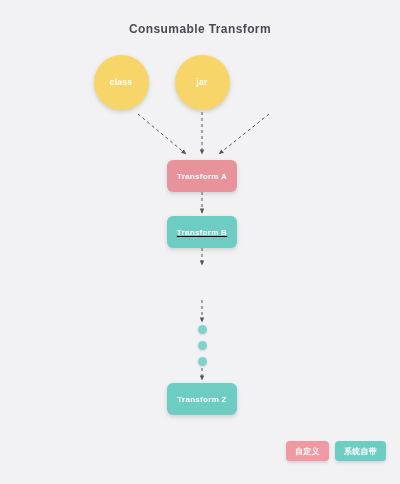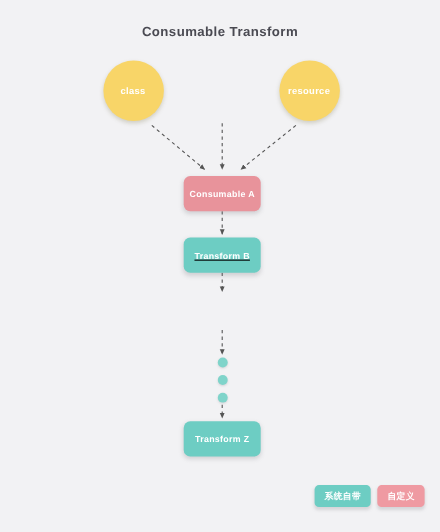--- a/index.html
+++ b/index.html
@@ -145,42 +145,42 @@
       <line x1="202" y1="192" x2="202" y2="213" stroke="#555555" stroke-width="1" stroke-dasharray="3,3" marker-end="url(#arrowhead)"></line>
       <line x1="202" y1="248" x2="202" y2="265" stroke="#555555" stroke-width="1" stroke-dasharray="3,3" marker-end="url(#arrowhead)"></line>
       <line x1="202" y1="300" x2="202" y2="322" stroke="#555555" stroke-width="1" stroke-dasharray="3,3" marker-end="url(#arrowhead)"></line>
       <line x1="202" y1="368" x2="202" y2="380" stroke="#555555" stroke-width="1" stroke-dasharray="3,3" marker-end="url(#arrowhead)"></line>
     </g>
   </svg>
 
   <div class="node-circle" style="left:93.5px; top:54.5px;">
     <span>class</span>
   </div>
-  <div class="node-circle" style="left:253.5px; top:54.5px;">
-    <span>resource</span>
+  <div class="node-circle" style="left:174.5px; top:54.5px;">
+    <span>jar</span>
   </div>
 
   <div class="node-box box-red" style="left:167px; top:160px;">
-    <span>Consumable A</span>
+    <span>Transform A</span>
   </div>
   <div class="node-box box-teal" style="left:167px; top:216px;text-decoration:underline;">
     <span>Transform B</span>
   </div>
   <div class="node-box box-teal" style="left:167px; top:383px;text-align:center;">
     <span>Transform Z</span>
   </div>
 
   <div>
     <div class="ellipsis-dot" style="left:197.5px; top:324.5px;"></div>
     <div class="ellipsis-dot" style="left:197.5px; top:340.5px;"></div>
     <div class="ellipsis-dot" style="left:197.5px; top:356.5px;"></div>
   </div>
 
   <div class="legend">
+    <div class="legend-badge badge-red">
+      <span>自定义</span>
+    </div>
     <div class="legend-badge badge-teal">
       <span>系统自带</span>
-    </div>
-    <div class="legend-badge badge-red">
-      <span>自定义</span>
     </div>
   </div>
 
 </div>
 
 </body></html>

